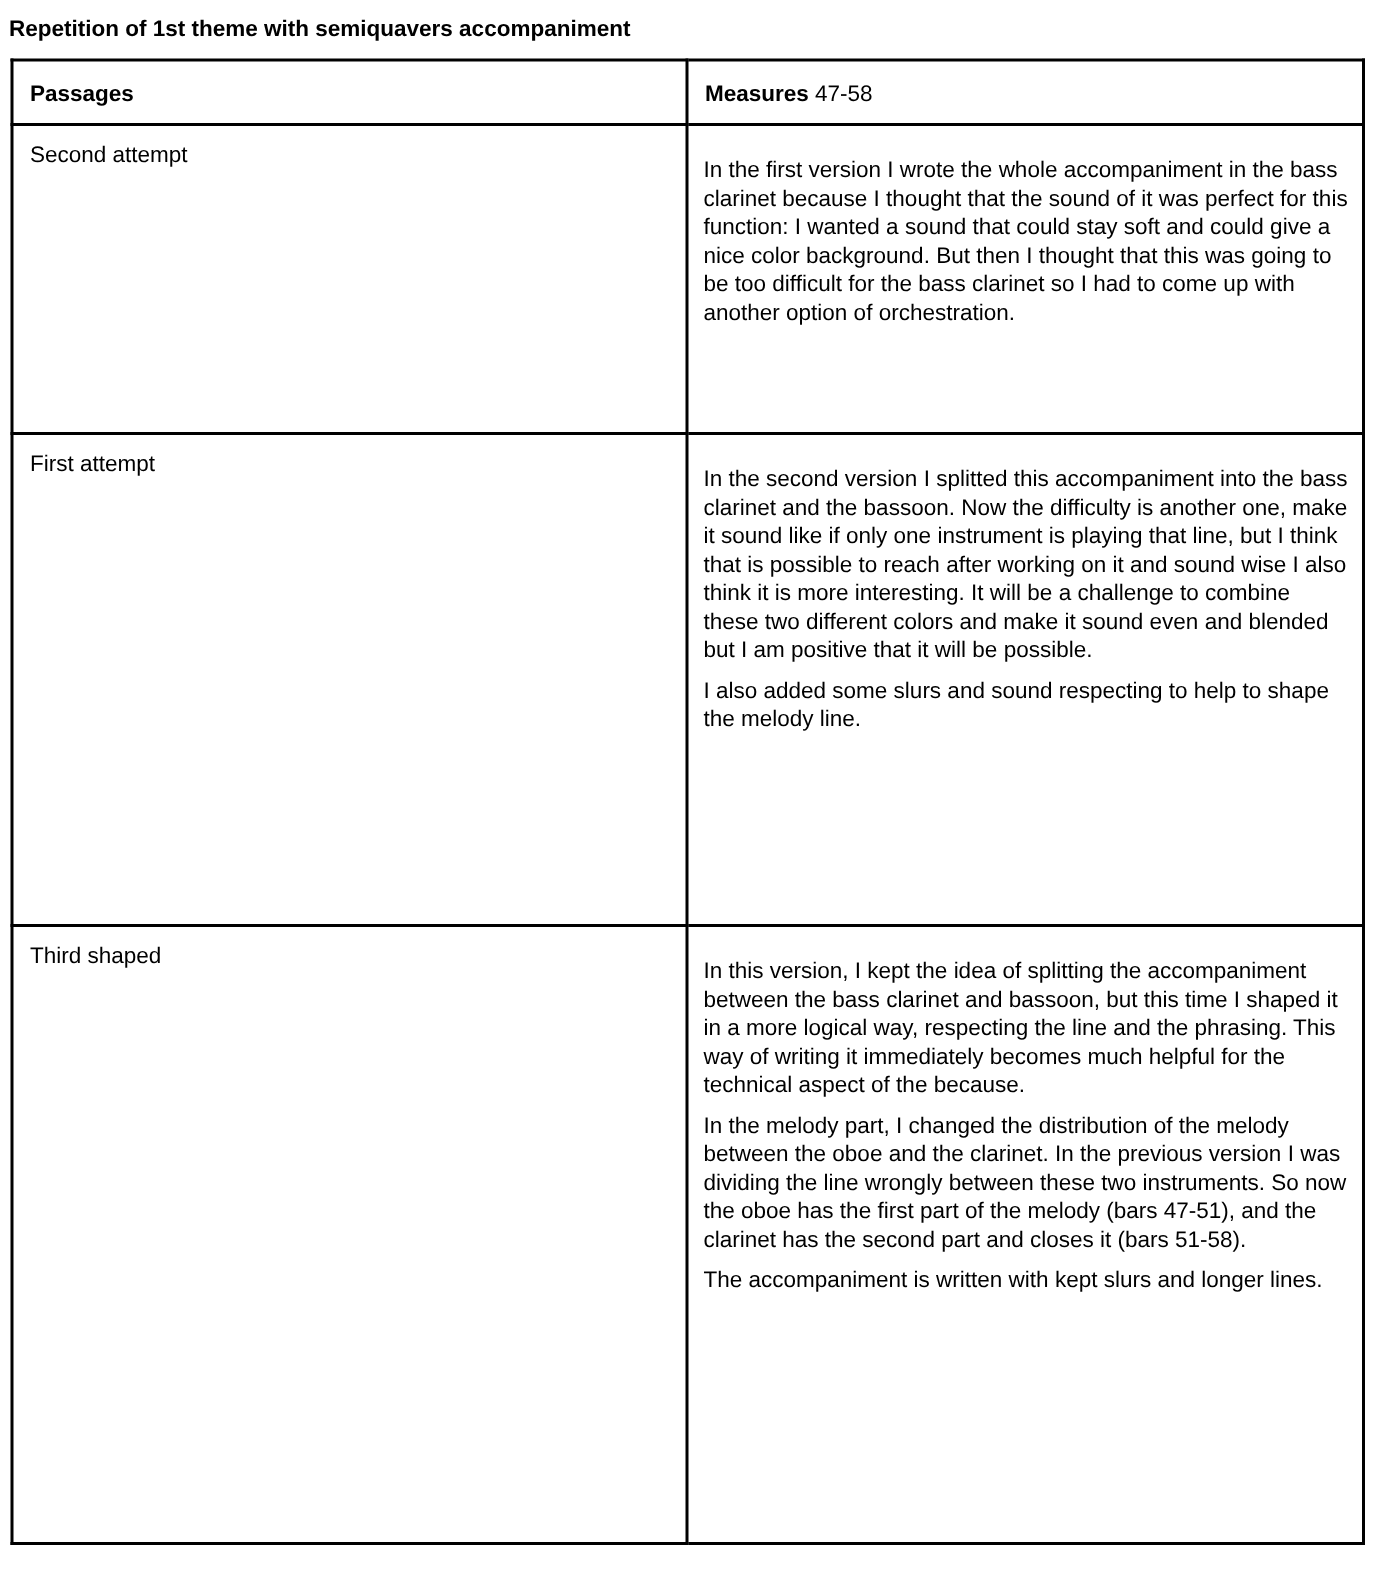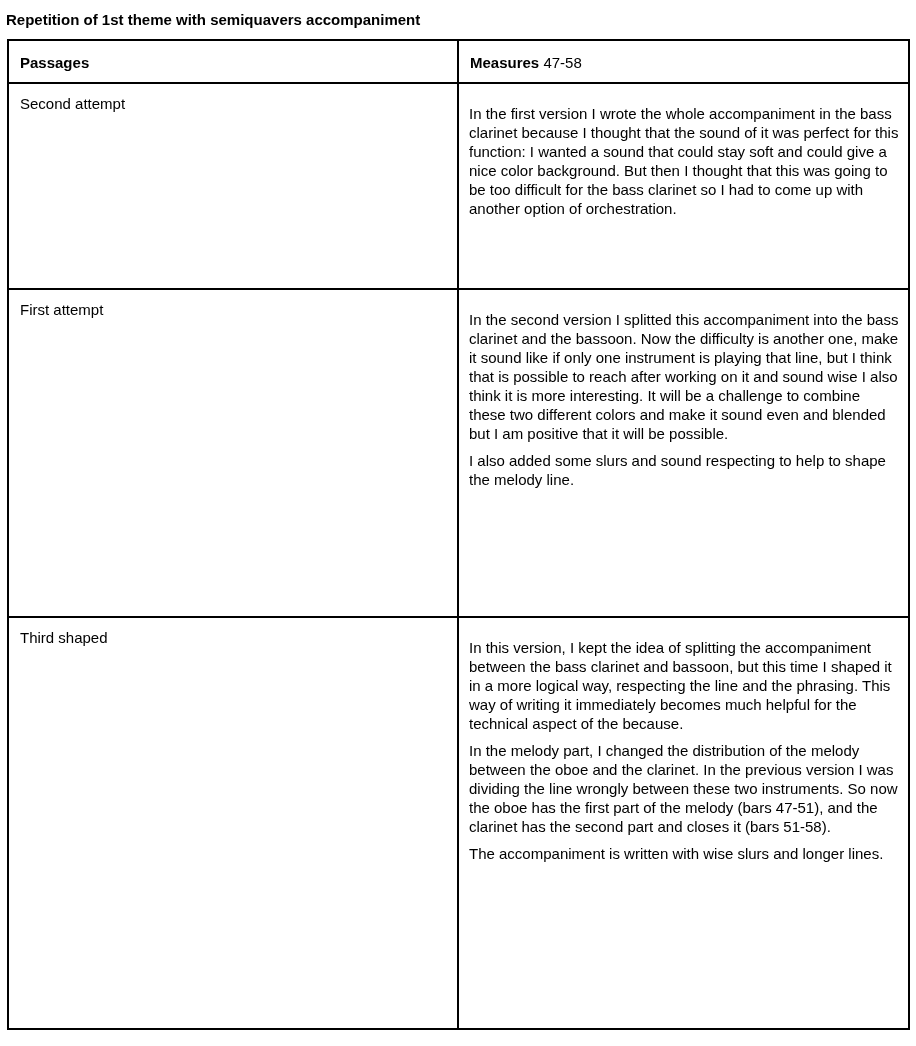--- a/index.html
+++ b/index.html
@@ -92,19 +92,19 @@
           <p>In the second version I splitted this accompaniment into the bass clarinet and the bassoon. Now the difficulty is another one, make it sound like if only one instrument is playing that line, but I think that is possible to reach after working on it and sound wise I also think it is more interesting. It will be a challenge to combine these two different colors and make it sound even and blended but I am positive that it will be possible.</p>
           <p>I also added some slurs and sound respecting to help to shape the melody line.</p>
         </td>
       </tr>
 
       <tr class="row-3">
         <td class="passage-cell">Third shaped</td>
         <td class="desc-cell">
           <p>In this version, I kept the idea of splitting the accompaniment between the bass clarinet and bassoon, but this time I shaped it in a more logical way, respecting the line and the phrasing. This way of writing it immediately becomes much helpful for the technical aspect of the because.</p>
           <p>In the melody part, I changed the distribution of the melody between the oboe and the clarinet. In the previous version I was dividing the line wrongly between these two instruments. So now the oboe has the first part of the melody (bars 47-51), and the clarinet has the second part and closes it (bars 51-58).</p>
-          <p>The accompaniment is written with wise slurs and longer lines.</p>
+          <p>The accompaniment is written with kept slurs and longer lines.</p>
         </td>
       </tr>
     </tbody>
   </table>
 
 </div>
 
 </body></html>

